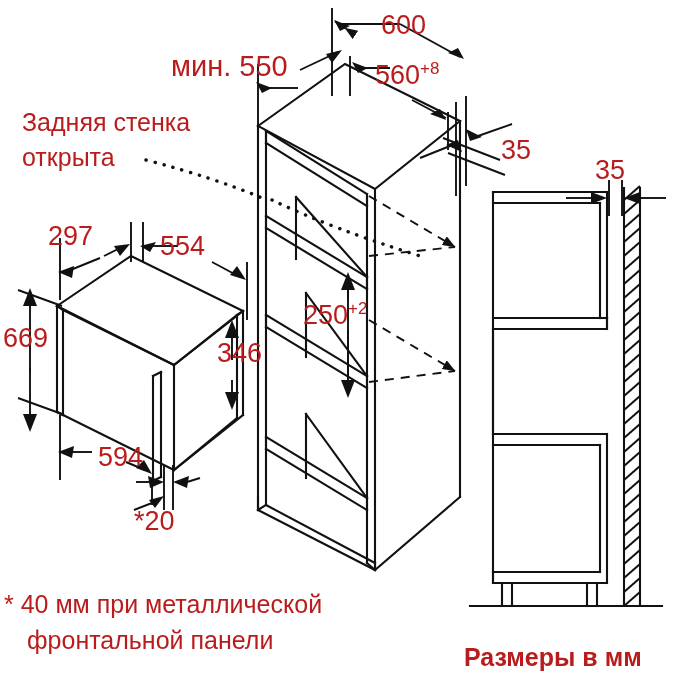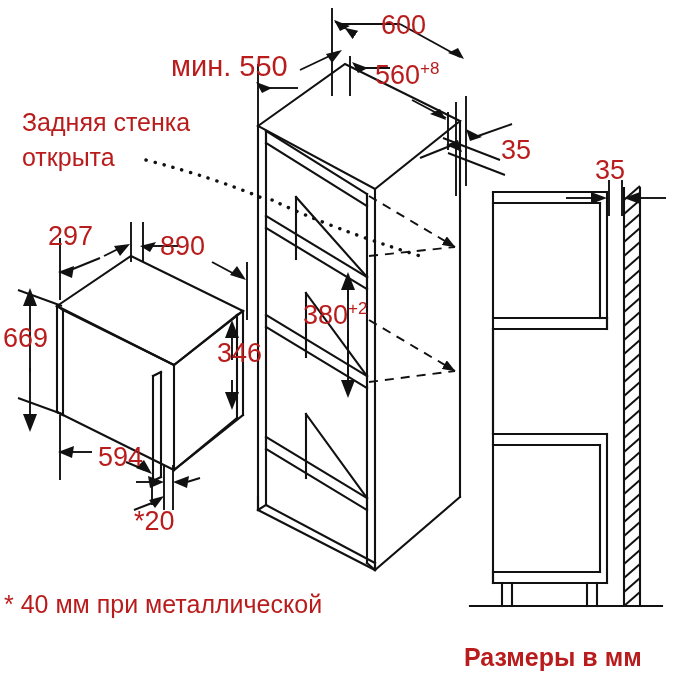--- a/index.html
+++ b/index.html
@@ -306,28 +306,29 @@
 
   <div class="txt note" style="left:22px;top:110px;">Задняя стенка</div>
   <div class="txt note" style="left:22px;top:145px;text-align:center;">открыта</div>
 
   <div class="txt dim" style="left:381px;top:12px;">600</div>
 
   <div class="txt dim" style="left:375px;top:60px;"><span>560</span><span class="sup">+8</span></div>
 
   <div class="txt dim" style="left:501px;top:137px;">35</div>
 
-  <div class="txt dim" style="left:303px;top:300px;"><span>380</span><span class="sup">+2</span></div>
+  <div class="txt dim" style="left:303px;top:300px;"><span>250</span><span class="sup">+2</span></div>
 
   <div class="txt dim" style="left:48px;top:223px;">297</div>
-  <div class="txt dim" style="left:160px;top:233px;">890</div>
+  <div class="txt dim" style="left:160px;top:233px;">554</div>
   <div class="txt dim" style="left:3px;top:325px;">669</div>
   <div class="txt dim" style="left:185px;top:340px;margin-left:32px;">346</div>
   <div class="txt dim" style="left:98px;top:444px;">594</div>
   <div class="txt dim" style="left:134px;top:508px;">*20</div>
 
   <div class="txt dim" style="left:595px;top:157px;">35</div>
 
   <div class="txt note" style="left:4px;top:592px;">* 40 мм при металлической</div>
+  <div class="txt note" style="left:27px;top:628px;">фронтальной панели</div>
 
   <div class="txt cap" style="left:464px;top:645px;">Размеры в мм</div>
 
 </div>
 
 </body></html>

